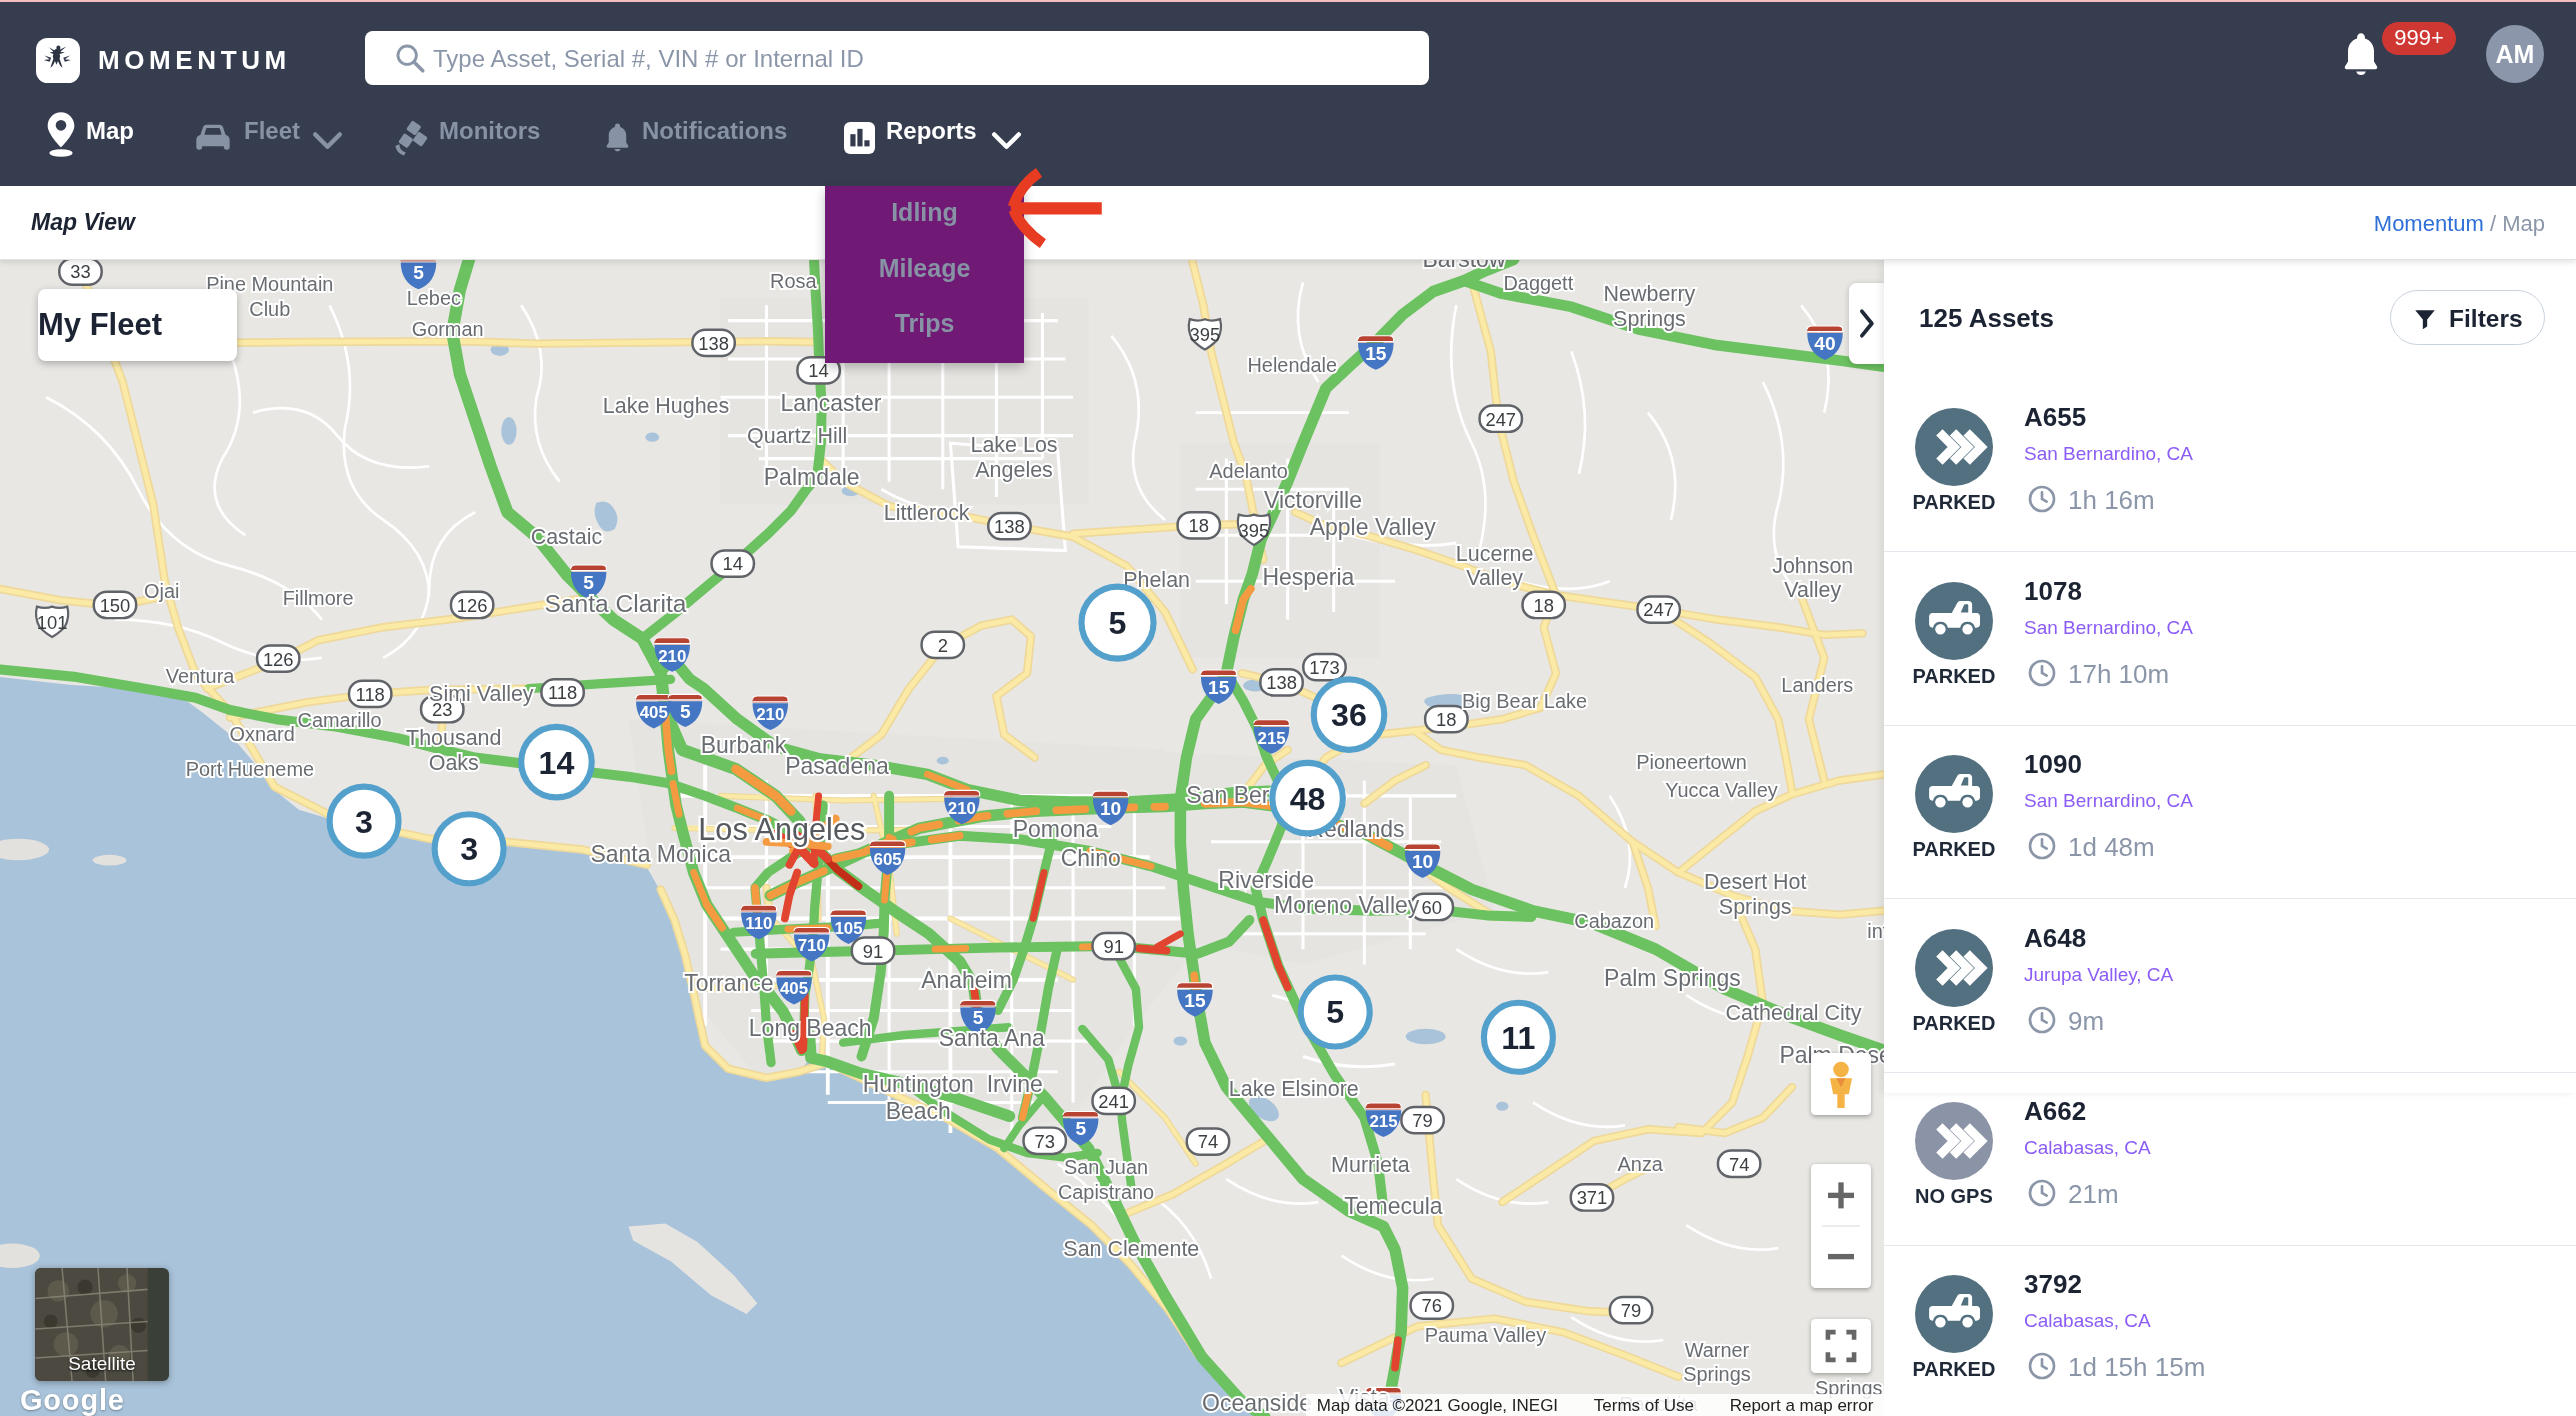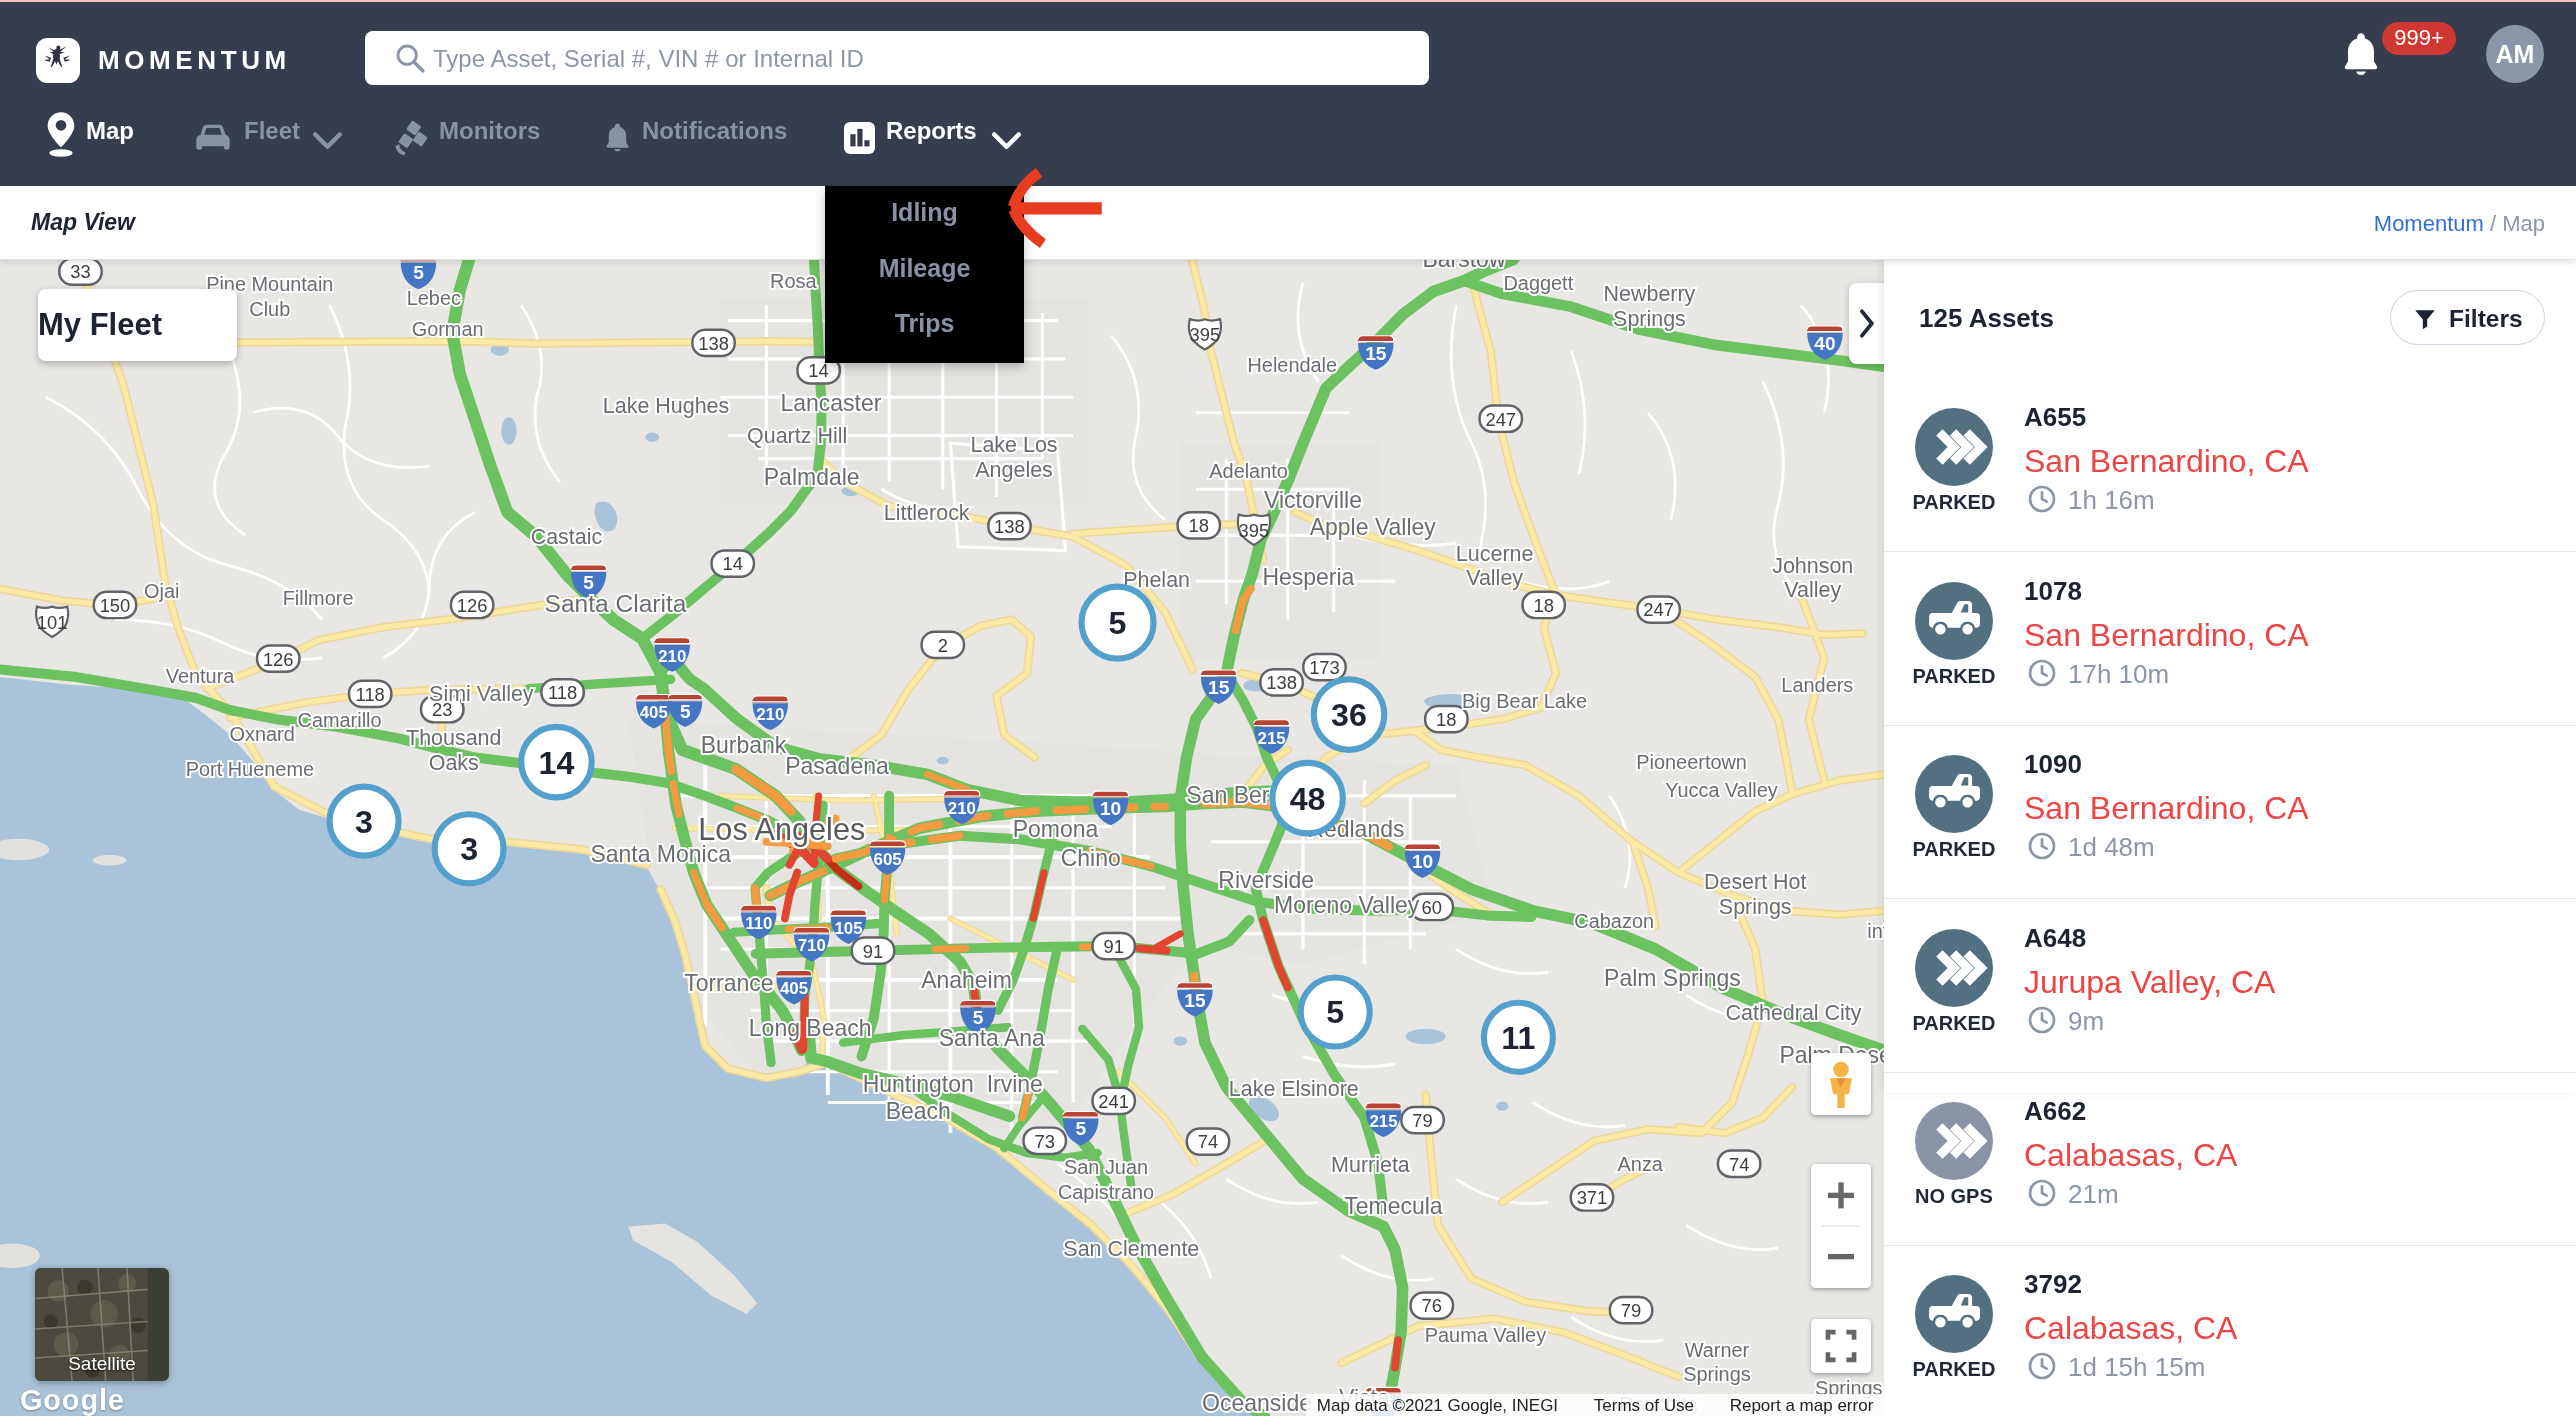--- a/index.html
+++ b/index.html
@@ -17,42 +17,42 @@
   #brand { position:absolute; left:98px; top:45px; font-size:26px; font-weight:bold; color:#fff; letter-spacing:4.6px; }
   
   #search { position:absolute; left:365px; top:31px; width:1064px; height:54px; background:#fff; border-radius:7.7px; }
   #search .ph { position:absolute; left:68px; top:14px; font-size:24px; color:#8b96a9; }
   #badge { position:absolute; left:2382px; top:21.5px; background:#cf3732; color:#fff; font-size:22px; padding:3.1px 12.3px 4.6px; border-radius:20px; }
   #avatar { position:absolute; left:2486px; top:24.5px; width:58px; height:58px; border-radius:50%; background:#8b96ab; color:#fff; font-size:25px; font-weight:bold; text-align:center; line-height:58px; }
   
   .navitem { position:absolute; top:117px; font-size:24px; font-weight:bold; color:#8792a5; }
   .navitem.on { color:#fff; }
   
-  #dropdown { position:absolute; left:825px; top:186px; width:199px; height:177px; background:#000000; z-index:50; box-shadow:0 4.6px 10.7px rgba(0,0,0,.25); }
+  #dropdown { position:absolute; left:825px; top:186px; width:199px; height:177px; background:#701a75; z-index:50; box-shadow:0 4.6px 10.7px rgba(0,0,0,.25); }
   #dropdown div { text-align:center; font-size:25px; color:#8792a5; font-weight:bold; }
   
   #map { position:absolute; left:0; top:259px; width:1884px; height:1158px; background:#e8e7e5; overflow:hidden; }
   #myfleet { position:absolute; left:38px; top:30px; width:199px; height:72px; background:#fff; border-radius:7.7px; box-shadow:0 2.3px 7.7px rgba(0,0,0,.25); font-size:31px; font-weight:bold; color:#1c2433; line-height:71px; z-index:5; }
   #chev { position:absolute; left:1849px; top:24px; width:35px; height:81px; background:#fff; border-radius:7.7px 0 0 7.7px; box-shadow:0 1.5px 6.1px rgba(0,0,0,.2); font-size:31px; font-weight:bold; color:#202938; text-align:center; line-height:80px; z-index:5; }
   .ctl { position:absolute; background:#fff; border-radius:4.6px; box-shadow:0 1.5px 4.6px rgba(0,0,0,.3); z-index:5; }
   #sat { position:absolute; left:35px; top:1009px; width:134px; height:113px; border-radius:6.1px; background:#3a3f37; box-shadow:0 1.5px 6.1px rgba(0,0,0,.3); z-index:5; overflow:hidden; }
   #sat .lbl { position:absolute; left:0; bottom:6.1px; width:100%; text-align:center; color:#fff; font-size:19px; text-shadow:0 0.8px 2.3px #000; }
   #glogo { position:absolute; left:20px; top:1125px; color:#fff; font-size:29px; font-weight:bold; letter-spacing:0.8px; text-shadow:0 0.8px 2.3px rgba(0,0,0,.35); z-index:5; }
   #attrib { position:absolute; right:0px; bottom:0px; height:23px; background:rgba(255,255,255,.85); color:#222; font-size:17px; line-height:23px; padding:0 10.7px; z-index:5; }
   #attrib span { margin-left:31px; }
   
   #side { position:absolute; left:1884px; top:259px; width:692px; height:834px; background:#fff; box-shadow:-3.1px 0 7.7px rgba(0,0,0,.08); z-index:10; }
   #side h1 { position:absolute; left:35px; top:44px; font-size:26px; font-weight:bold; color:#1c2433; }
   #filters { position:absolute; right:31px; top:31px; width:155px; height:55px; border:1.5px solid #c9d2de; border-radius:31px; font-size:24.5px; font-weight:bold; color:#1c2433; text-align:center; line-height:55px; }
   .row { position:absolute; left:0; width:692px; height:173px; border-bottom:1.5px solid #e4e8ee; }
   .row .circ { position:absolute; left:31px; top:29px; width:78px; height:78px; border-radius:50%; background:#52707f; }
   .row .circ.gps { background:#8b93a6; }
   .row .st { position:absolute; left:8.4px; top:112px; width:123px; text-align:center; font-size:20px; white-space:nowrap; font-weight:bold; color:#1f2937; }
   .row .nm { position:absolute; left:140px; top:23px; font-size:26px; font-weight:bold; color:#1c2433; }
-  .row .loc { position:absolute; left:140px; top:64px; font-size:32px; color:#ef4444; }
+  .row .loc { position:absolute; left:140px; top:64px; font-size:19px; color:#8b5cf6; }
   .row .tm { position:absolute; left:184px; top:106px; font-size:26px; color:#8b96a9; }
 </style>
 </head>
 <body>
 
 <div id="map">
   <svg id="mapsvg" width="1884" height="1158" viewBox="0 0 2458 1510" xmlns="http://www.w3.org/2000/svg">
   <defs>
     <symbol id="ishield" viewBox="0 0 60 54">
       <path d="M5 8 Q5 3 12 3 L48 3 Q55 3 55 8 L55 12 L5 12 Z" fill="#b94333"></path>

